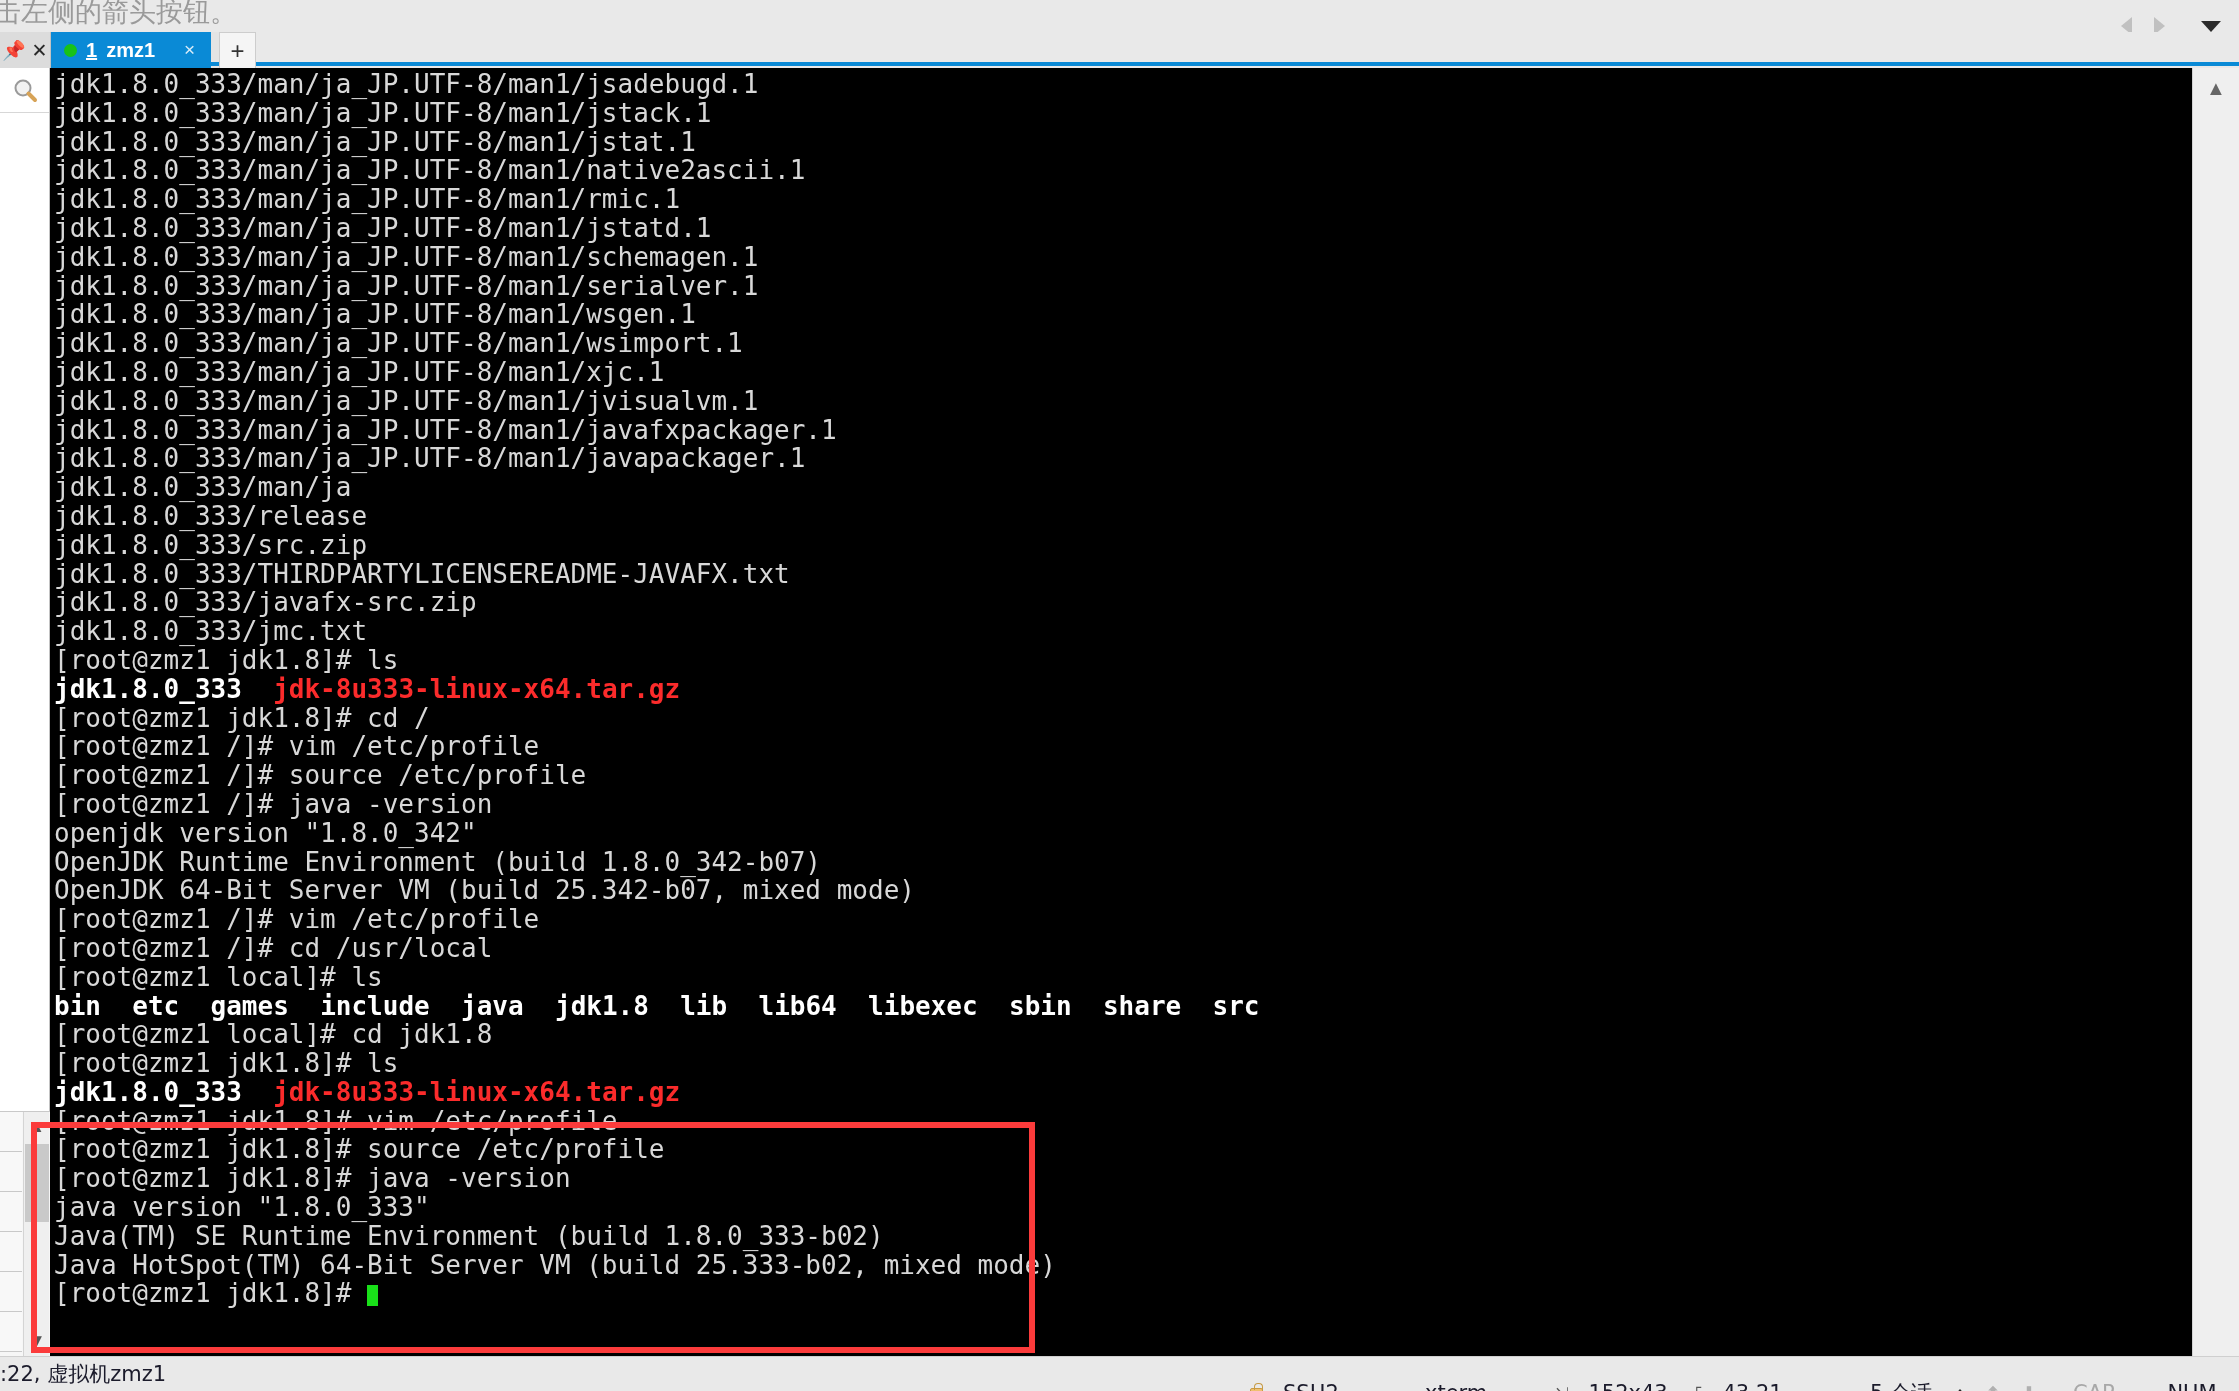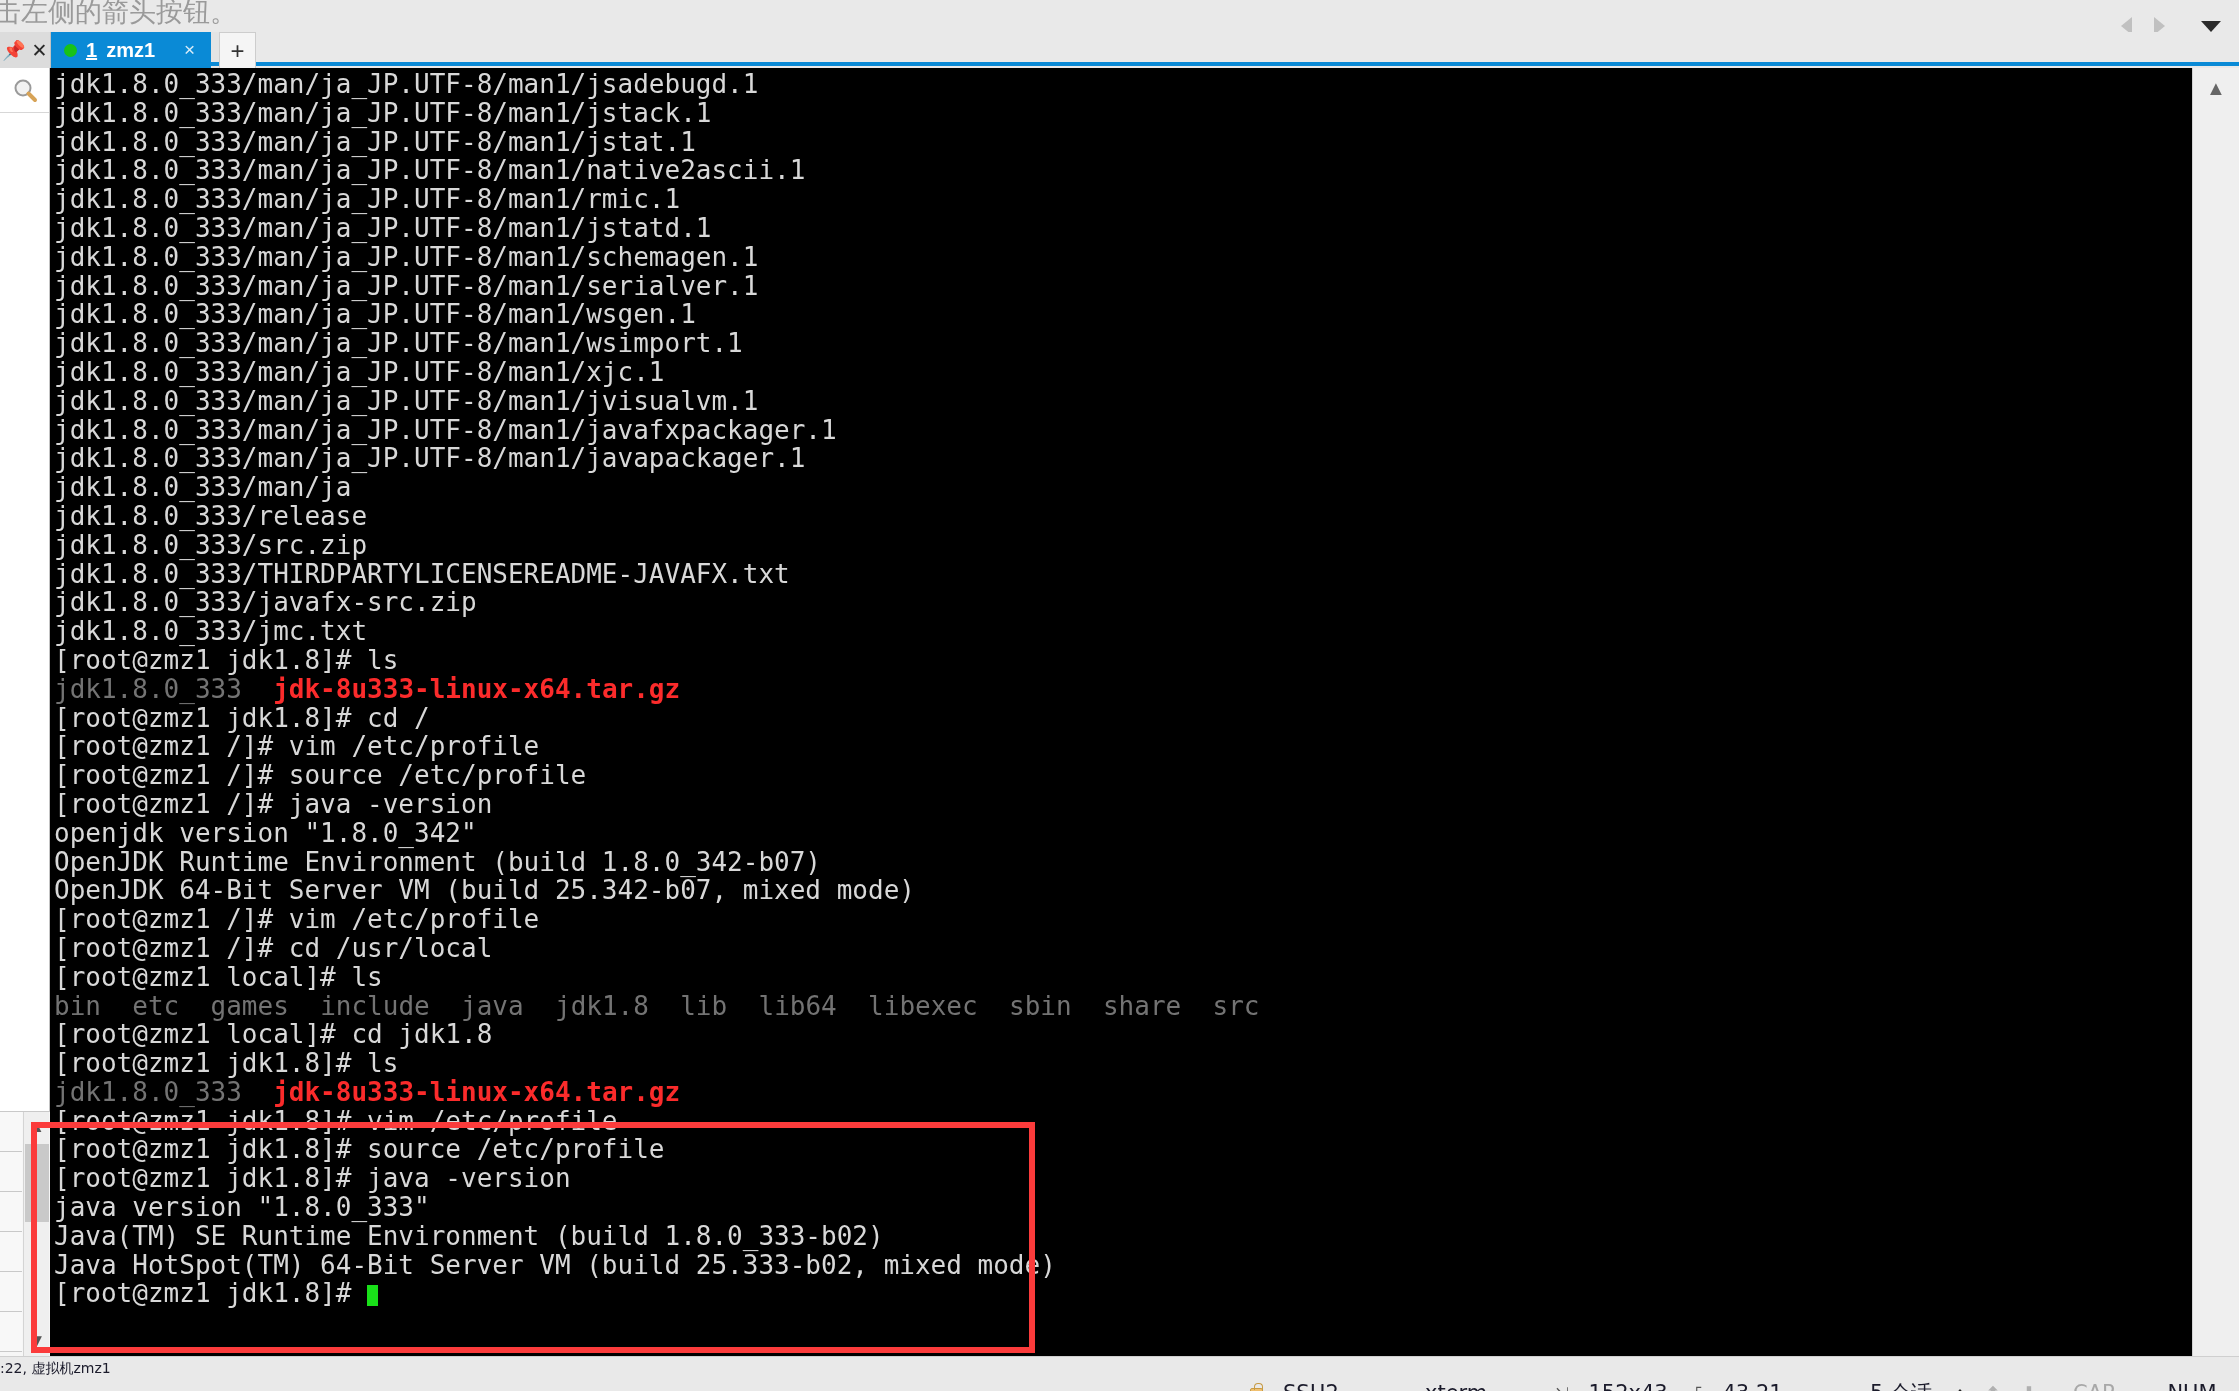--- a/index.html
+++ b/index.html
@@ -105,21 +105,21 @@
     position:absolute;left:50px;top:68px;right:47px;bottom:35px;
     background:#000;overflow:hidden;
   }
   .term-inner{
     position:absolute;left:4px;top:2px;right:0;bottom:0;
     font-family:"DejaVu Sans Mono","Liberation Mono",monospace;
     font-size:26px;line-height:28.8px;color:#d8d8d8;
     white-space:pre;
   }
   .ln{height:28.8px;}
-  .c-dir{color:#737373;font-weight:normal;}
+  .c-dir{color:#ffffff;font-weight:bold;}
   .c-arc{color:#fb2b2b;font-weight:bold;}
   .cursor{
     display:inline-block;width:11px;height:21px;background:#19e019;
     vertical-align:-4px;
   }
 
   
   .redbox{
     position:absolute;left:31px;top:1122px;width:1004px;height:231px;
     border:6px solid #fb3b3b;box-sizing:border-box;pointer-events:none;
@@ -137,21 +137,21 @@
   }
 
   
   .status{
     position:absolute;left:0;bottom:0;width:2239px;height:35px;
     background:#e9e9e9;border-top:1px solid #cfcfcf;box-sizing:border-box;
     display:flex;align-items:center;
     font-size:21px;color:#1b1b2b;
     font-family:"DejaVu Sans",sans-serif;
   }
-  .st-left{position:absolute;left:0;top:3px;font-size:14px;white-space:nowrap;text-align:right;}
+  .st-left{position:absolute;left:0;top:3px;font-size:21px;white-space:nowrap;text-align:right;}
   .st-right{position:absolute;right:8px;top:4px;display:flex;align-items:center;gap:0;white-space:nowrap;}
   .st-item{display:flex;align-items:center;gap:20px;margin-top:18px;}
   .lock{
     width:13px;height:11px;background:#f0c070;border:1px solid #c79b44;
     border-radius:2px;position:relative;box-sizing:border-box;
   }
   .lock:before{
     content:"";position:absolute;left:3px;top:-6px;width:7px;height:6px;
     border:1.5px solid #c79b44;border-bottom:none;border-radius:4px 4px 0 0;
   }

